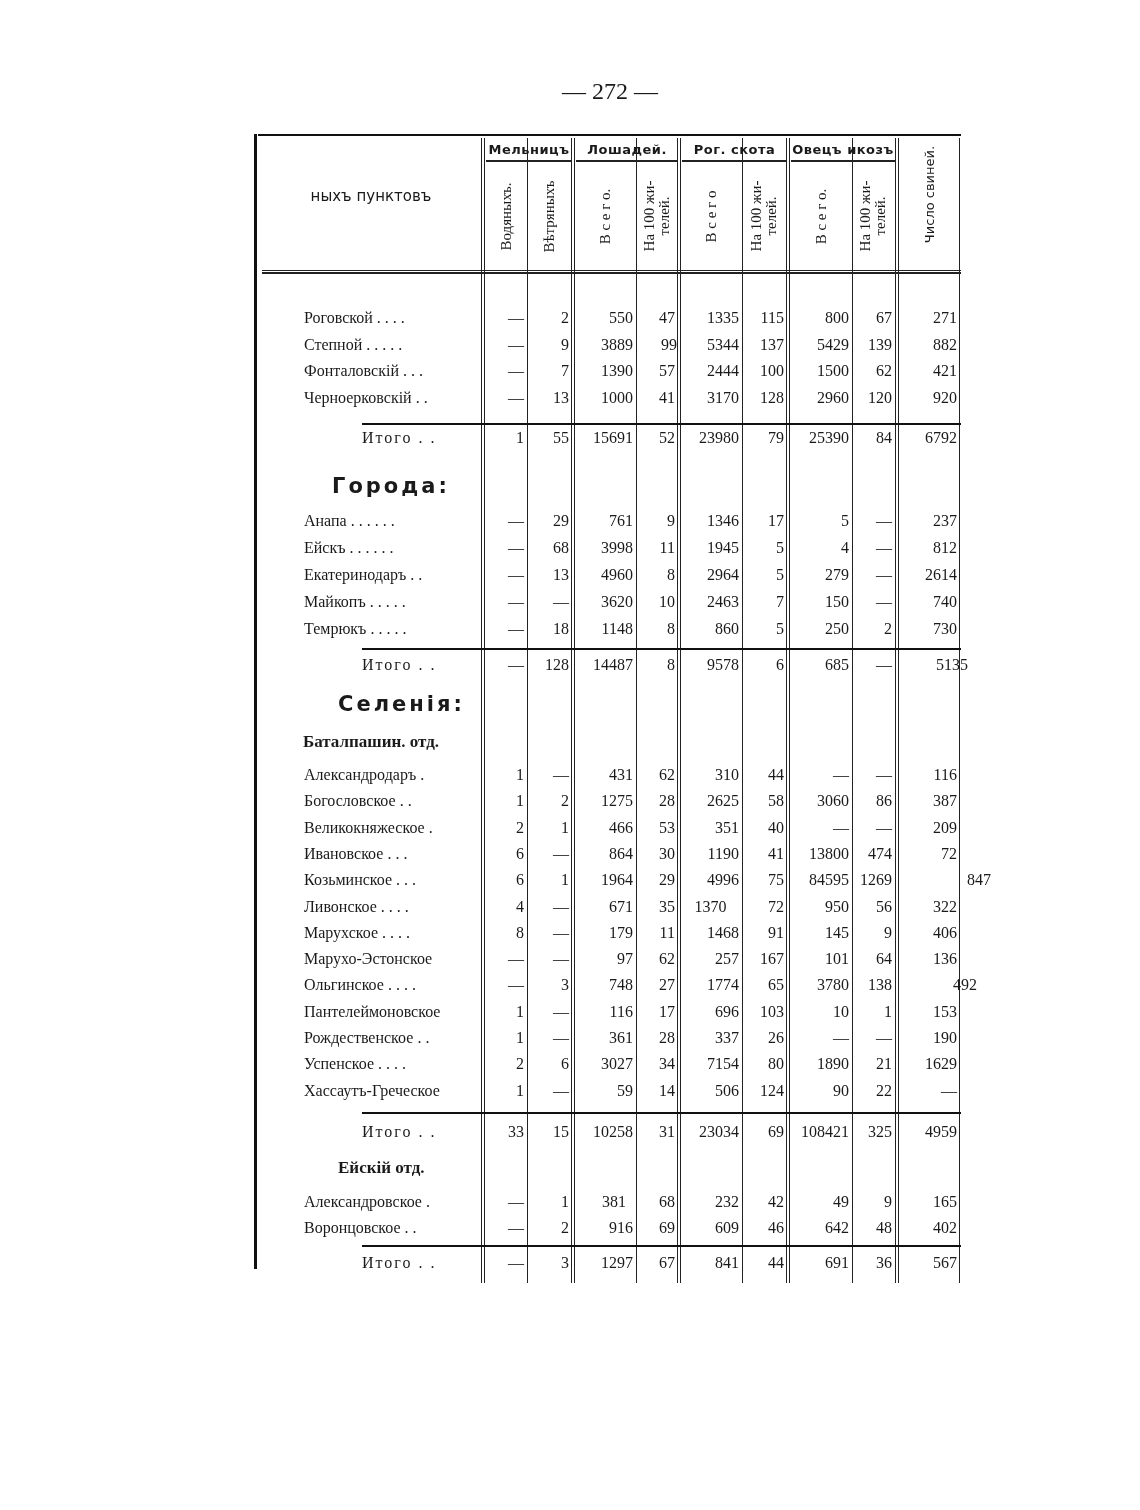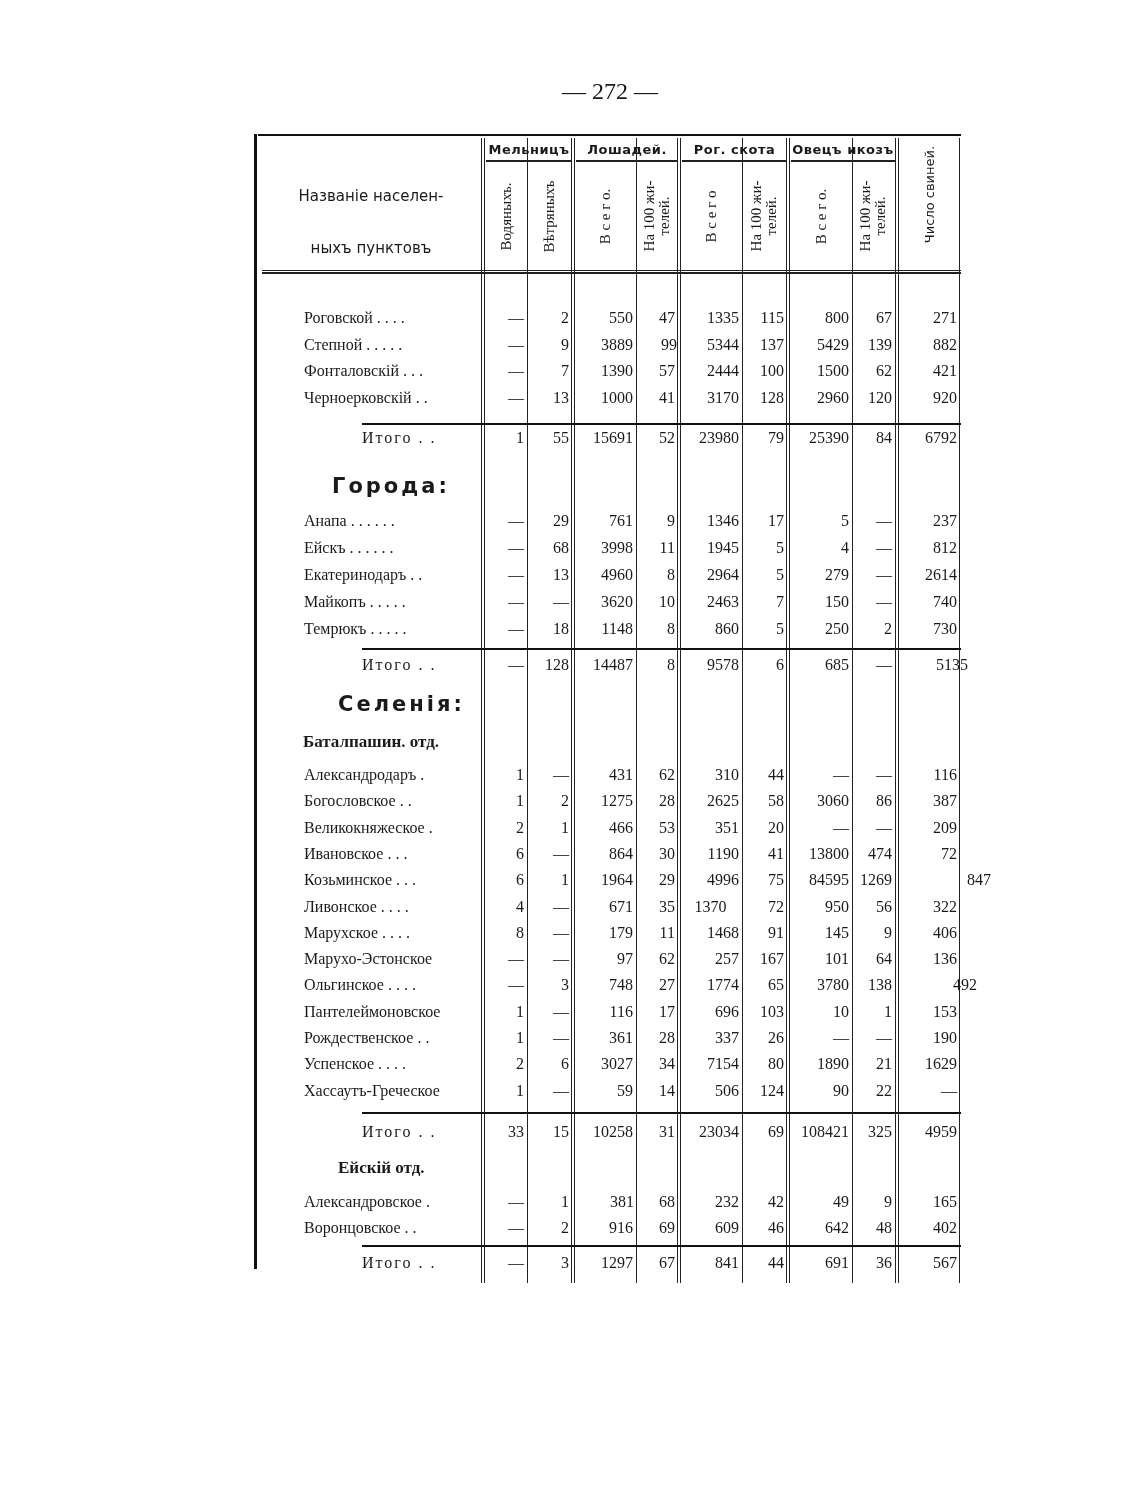--- a/index.html
+++ b/index.html
@@ -56,21 +56,20 @@
 <div class="group-head" style="left:486px;width:86px;">Мельницъ</div>
 <div class="group-head" style="left:576px;width:102px;">Лошадей.</div>
 <div class="group-head" style="left:682px;width:105px;">Рог. скота</div>
 <div class="group-head" style="left:791px;width:104px;">Овецъ икозъ</div>
 <div class="group-rule" style="left:486px;width:86px;"></div>
 <div class="group-rule" style="left:576px;width:102px;"></div>
 <div class="group-rule" style="left:682px;width:105px;"></div>
 <div class="group-rule" style="left:791px;width:104px;"></div>
 
 <div class="name-head">
-  <div>Названіе населен-</div>
   <div>ныхъ пунктовъ</div>
 </div>
 
 <div class="rot" style="left:486px;width:41px;">
     <span>Водяныхъ.</span>
   </div>
 <div class="rot" style="left:527px;width:45px;">
     <span>Вѣтряныхъ</span>
   </div>
 <div class="rot" style="left:576px;width:60px;">
@@ -259,21 +258,21 @@
       <span class="cell" style="left: 590px; width: 43px;">86</span>
       <span class="cell" style="left: 638px; width: 60px;">387</span>
     </div>
     <div class="row" style="top: 814.6px;">
       <span class="name">Великокняжеское .</span>
       <span class="cell" style="left: 224px; width: 41px;">2</span>
       <span class="cell" style="left: 265px; width: 45px;">1</span>
       <span class="cell" style="left: 314px; width: 60px;">466</span>
       <span class="cell" style="left: 374px; width: 42px;">53</span>
       <span class="cell" style="left: 420px; width: 60px;">351</span>
-      <span class="cell" style="left: 480px; width: 45px;">20</span>
+      <span class="cell" style="left: 480px; width: 45px;">40</span>
       <span class="cell" style="left: 529px; width: 61px;">—</span>
       <span class="cell" style="left: 590px; width: 43px;">—</span>
       <span class="cell" style="left: 638px; width: 60px;">209</span>
     </div>
     <div class="row" style="top: 840.9px;">
       <span class="name">Ивановское  . . .</span>
       <span class="cell" style="left: 224px; width: 41px;">6</span>
       <span class="cell" style="left: 265px; width: 45px;">—</span>
       <span class="cell" style="left: 314px; width: 60px;">864</span>
       <span class="cell" style="left: 374px; width: 42px;">30</span>
@@ -401,21 +400,21 @@
       <span class="cell" style="left: 420px; width: 60px;">23034</span>
       <span class="cell" style="left: 480px; width: 45px;">69</span>
       <span class="cell" style="left: 529px; width: 61px;">108421</span>
       <span class="cell" style="left: 590px; width: 43px;">325</span>
       <span class="cell" style="left: 638px; width: 60px;">4959</span>
     </div>
     <div class="row" style="top: 1189px;">
       <span class="name">Александровское .</span>
       <span class="cell" style="left: 224px; width: 41px;">—</span>
       <span class="cell" style="left: 265px; width: 45px;">1</span>
-      <span class="cell" style="left: 308px; width: 60px; padding-left: 40px;">381</span>
+      <span class="cell" style="left: 300px; width: 60px; padding-left: 40px;">381</span>
       <span class="cell" style="left: 374px; width: 42px;">68</span>
       <span class="cell" style="left: 420px; width: 60px;">232</span>
       <span class="cell" style="left: 480px; width: 45px;">42</span>
       <span class="cell" style="left: 529px; width: 61px;">49</span>
       <span class="cell" style="left: 590px; width: 43px;">9</span>
       <span class="cell" style="left: 638px; width: 60px;">165</span>
     </div>
     <div class="row" style="top: 1215px;">
       <span class="name">Воронцовское  . .</span>
       <span class="cell" style="left: 224px; width: 41px;">—</span>

